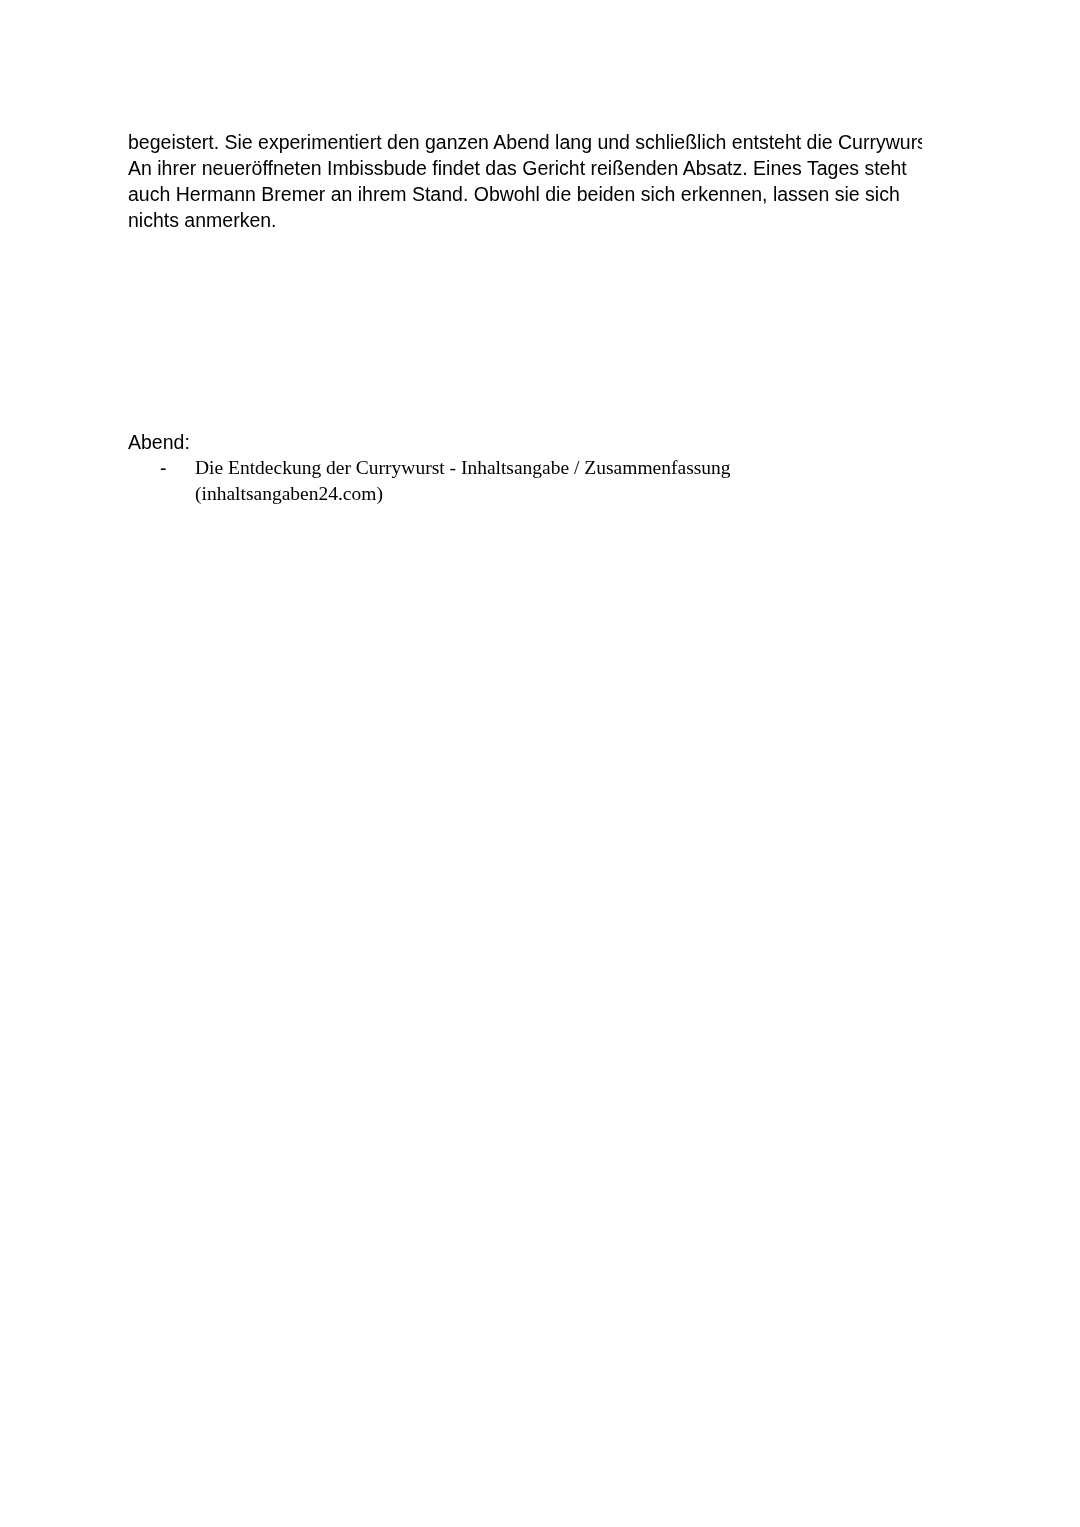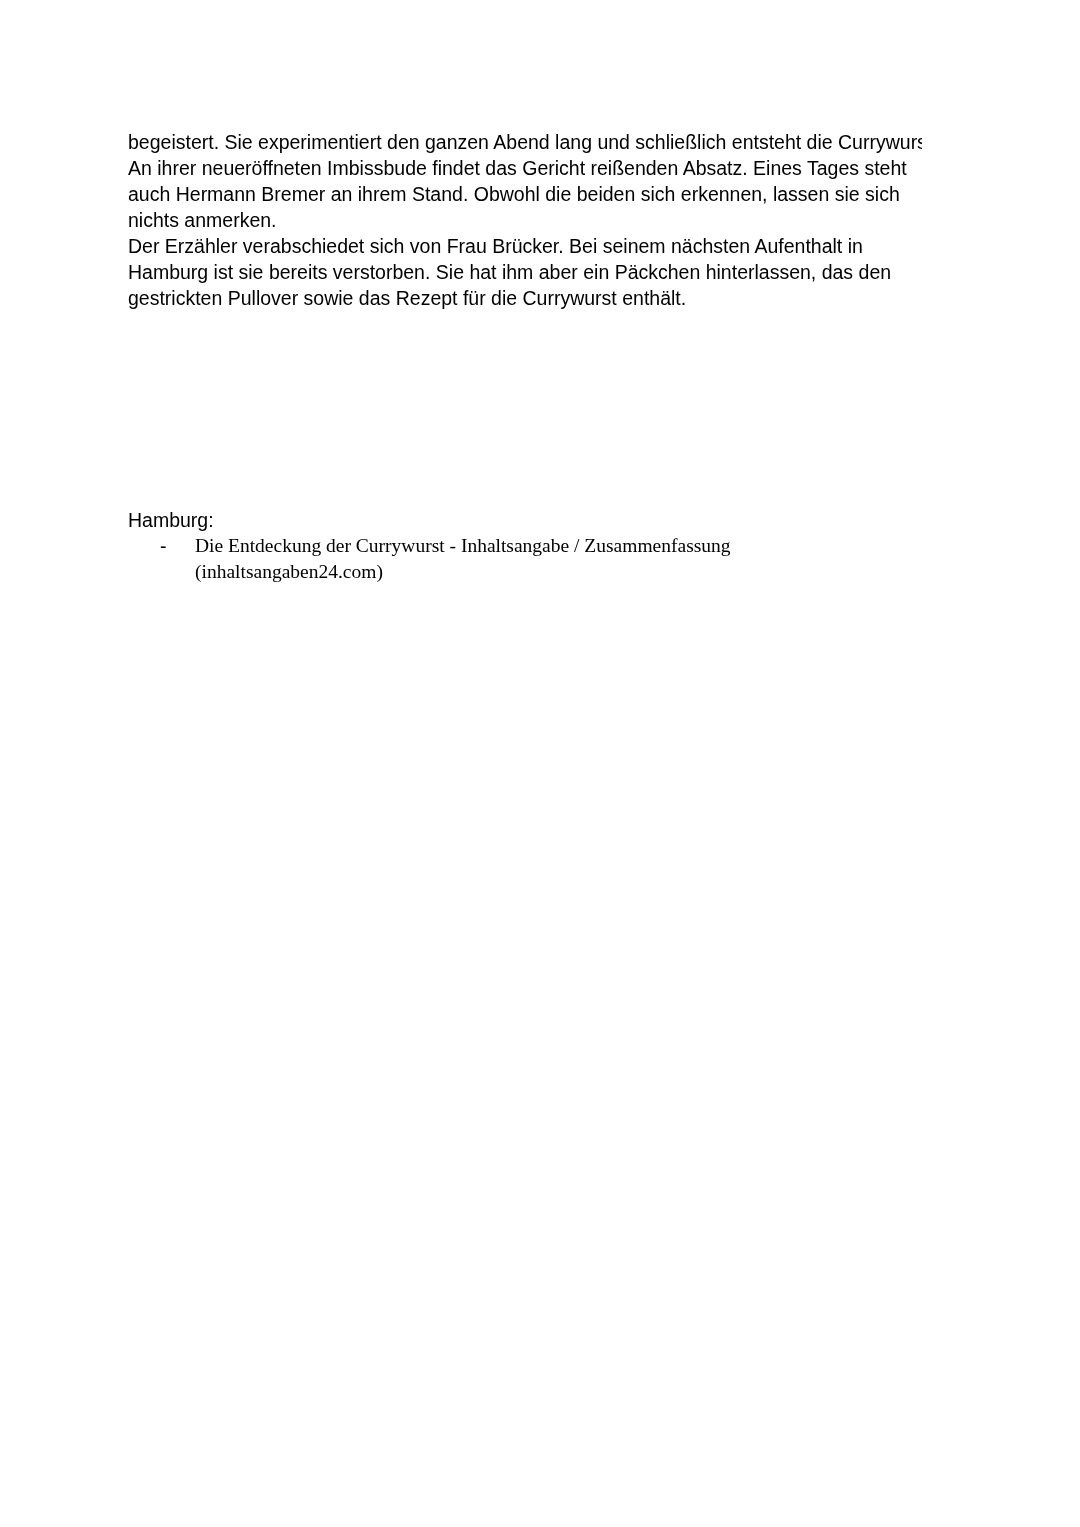--- a/index.html
+++ b/index.html
@@ -72,24 +72,23 @@
   }
 </style>
 </head>
 <body>
 
 <div class="page">
   <div class="content">
 
     <p class="body-paragraph">begeistert. Sie experimentiert den ganzen Abend lang und schließlich entsteht die Currywurst. An ihrer neueröffneten Imbissbude findet das Gericht reißenden Absatz. Eines Tages steht auch Hermann Bremer an ihrem Stand. Obwohl die beiden sich erkennen, lassen sie sich nichts anmerken.</p>
 
-    <p class="body-paragraph">Der Erzähler verabschiedet sich von Frau Brücker. Bei seinem nächsten Aufenthalt in Hamburg ist sie bereits verstorben. Sie hat ihm aber ein Päckchen hinterlassen, das den gestrickten Pullover sowie das Rezept für die Currywurst enthält.</p>
 
     <div class="source-section">
-      <p class="source-label">Hamburg:</p>
+      <p class="source-label">Abend:</p>
 
       <ul class="source-list">
         <li class="source-item">
           <span class="bullet-dash">-</span>
           <span class="source-item-text">Die Entdeckung der Currywurst - Inhaltsangabe / Zusammenfassung (inhaltsangaben24.com)</span>
         </li>
       </ul>
     </div>
 
   </div>

